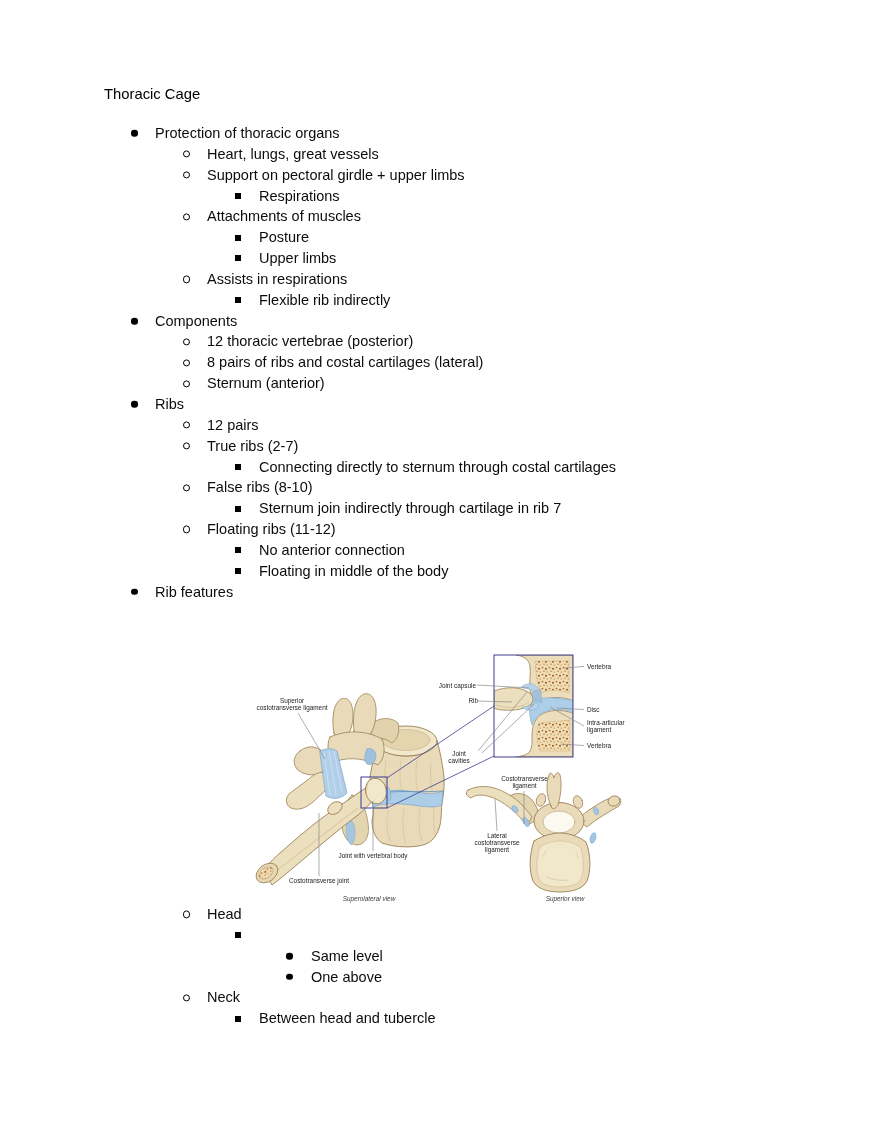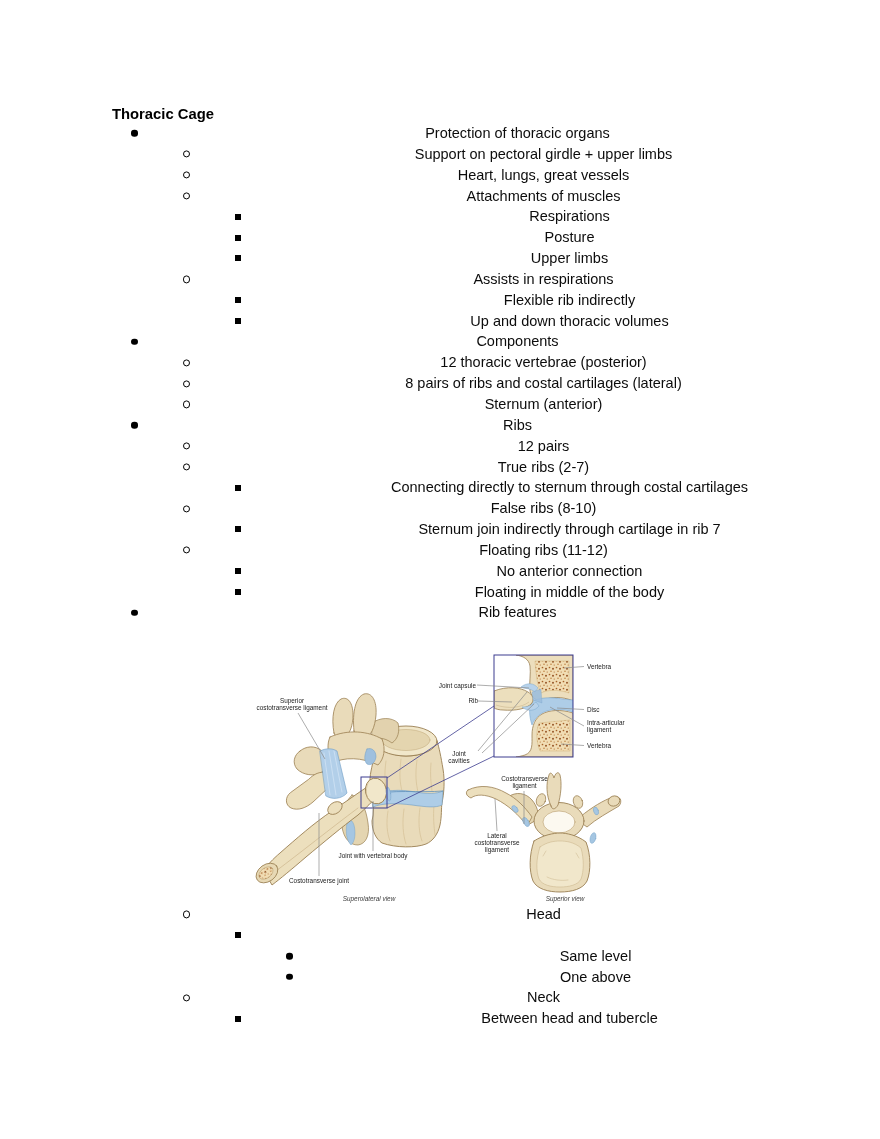--- a/index.html
+++ b/index.html
@@ -1,22 +1,22 @@
 <!DOCTYPE html>
 <html><head>
 <meta charset="utf-8">
 <style>
   html,body{margin:0;padding:0;}
   body{width:880px;height:1139px;background:#ffffff;position:relative;overflow:hidden;
        font-family:"Liberation Sans",sans-serif;color:#000;}
-  .heading{position:absolute;left:104px;top:105px;font-size:14.8px;font-weight:bold;line-height:18px;margin-left:8px;}
+  .heading{position:absolute;left:104px;top:85px;font-size:14.8px;font-weight:normal;line-height:18px;}
   .list{position:absolute;left:0;right:0;}
   .list1{top:123px;}
   .list2{top:904px;}
-  .row{position:relative;height:20.85px;display:flex;align-items:center;justify-content:center;}
+  .row{position:relative;height:20.85px;display:flex;align-items:center;}
   .tx{font-size:14.5px;line-height:20.85px;white-space:nowrap;color:#0c0c0c;}
   .lv1 .tx{margin-left:155px;} .lv2 .tx{margin-left:207px;}
   .lv3 .tx{margin-left:259px;} .lv4 .tx{margin-left:311px;}
   .bu{position:absolute;top:50%;transform:translateY(-50%);}
   .lv1 .bu{left:131px;} .lv2 .bu{left:183px;} .lv3 .bu{left:235px;} .lv4 .bu{left:286px;}
   .b-disc{width:6.5px;height:6.5px;background:#000;border-radius:50%;}
   .b-circle{width:5.2px;height:5.2px;border:1.2px solid #000;border-radius:50%;background:transparent;}
   .b-square{width:6px;height:6px;background:#000;}
   
   .figure{position:absolute;left:240px;top:645px;width:425px;height:267px;}
@@ -30,53 +30,49 @@
 
 <div class="heading">Thoracic Cage</div>
 
 <div class="list list1">
   <div class="row lv1">
       <span class="bu b-disc"></span>
       <span class="tx">Protection of thoracic organs</span>
     </div>
   <div class="row lv2">
       <span class="bu b-circle"></span>
+      <span class="tx">Heart, lungs, great vessels</span>
+    </div>
+  <div class="row lv2">
+      <span class="bu b-circle"></span>
       <span class="tx">Support on pectoral girdle + upper limbs</span>
     </div>
-  <div class="row lv2">
-      <span class="bu b-circle"></span>
-      <span class="tx">Heart, lungs, great vessels</span>
+  <div class="row lv3">
+      <span class="bu b-square"></span>
+      <span class="tx">Respirations</span>
     </div>
   <div class="row lv2">
       <span class="bu b-circle"></span>
       <span class="tx">Attachments of muscles</span>
     </div>
   <div class="row lv3">
       <span class="bu b-square"></span>
-      <span class="tx">Respirations</span>
-    </div>
-  <div class="row lv3">
-      <span class="bu b-square"></span>
       <span class="tx">Posture</span>
     </div>
   <div class="row lv3">
       <span class="bu b-square"></span>
       <span class="tx">Upper limbs</span>
     </div>
   <div class="row lv2">
       <span class="bu b-circle"></span>
       <span class="tx">Assists in respirations</span>
     </div>
   <div class="row lv3">
       <span class="bu b-square"></span>
       <span class="tx">Flexible rib indirectly</span>
-    </div>
-  <div class="row lv3">
-      <span class="bu b-square"></span>
-      <span class="tx">Up and down thoracic volumes</span>
     </div>
   <div class="row lv1">
       <span class="bu b-disc"></span>
       <span class="tx">Components</span>
     </div>
   <div class="row lv2">
       <span class="bu b-circle"></span>
       <span class="tx">12 thoracic vertebrae (posterior)</span>
     </div>
   <div class="row lv2">

